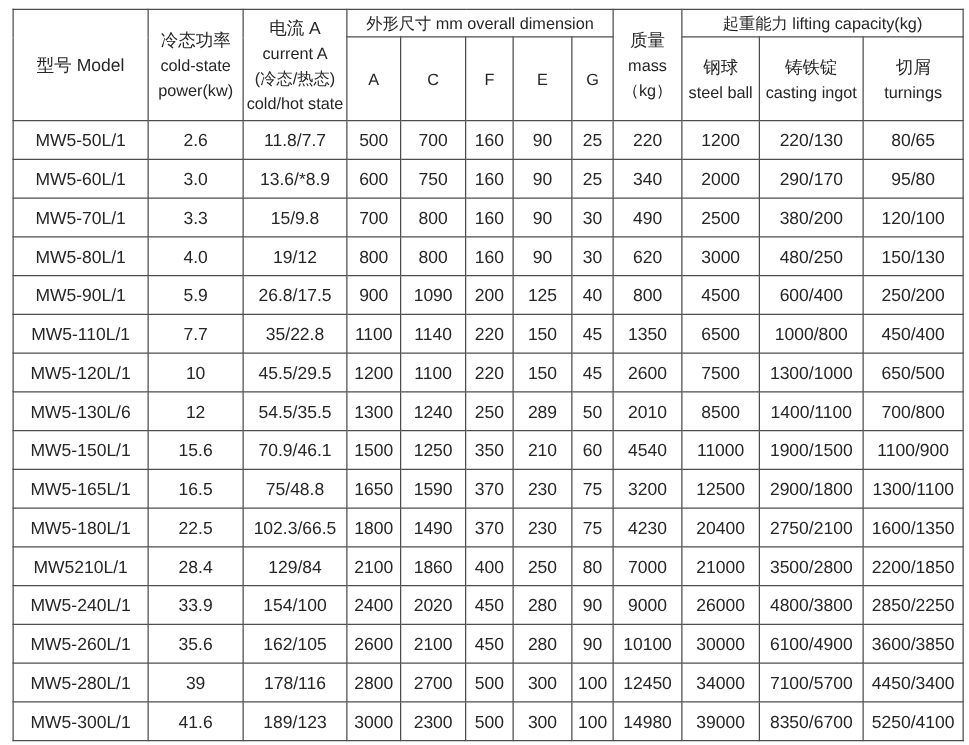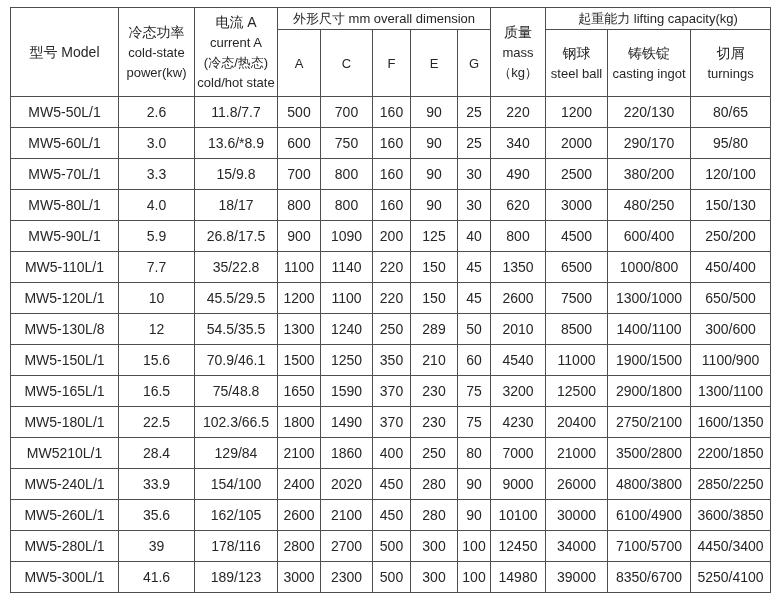--- a/index.html
+++ b/index.html
@@ -152,21 +152,21 @@
         <td>90</td>
         <td>30</td>
         <td>490</td>
         <td>2500</td>
         <td>380/200</td>
         <td>120/100</td>
       </tr>
       <tr>
         <td>MW5-80L/1</td>
         <td>4.0</td>
-        <td>18/17</td>
+        <td>19/12</td>
         <td>800</td>
         <td>800</td>
         <td>160</td>
         <td>90</td>
         <td>30</td>
         <td>620</td>
         <td>3000</td>
         <td>480/250</td>
         <td>150/130</td>
       </tr>
@@ -206,32 +206,32 @@
         <td>1100</td>
         <td>220</td>
         <td>150</td>
         <td>45</td>
         <td>2600</td>
         <td>7500</td>
         <td>1300/1000</td>
         <td>650/500</td>
       </tr>
       <tr>
-        <td>MW5-130L/8</td>
+        <td>MW5-130L/6</td>
         <td>12</td>
         <td>54.5/35.5</td>
         <td>1300</td>
         <td>1240</td>
         <td>250</td>
         <td>289</td>
         <td>50</td>
         <td>2010</td>
         <td>8500</td>
         <td>1400/1100</td>
-        <td>300/600</td>
+        <td>700/800</td>
       </tr>
       <tr>
         <td>MW5-150L/1</td>
         <td>15.6</td>
         <td>70.9/46.1</td>
         <td>1500</td>
         <td>1250</td>
         <td>350</td>
         <td>210</td>
         <td>60</td>

